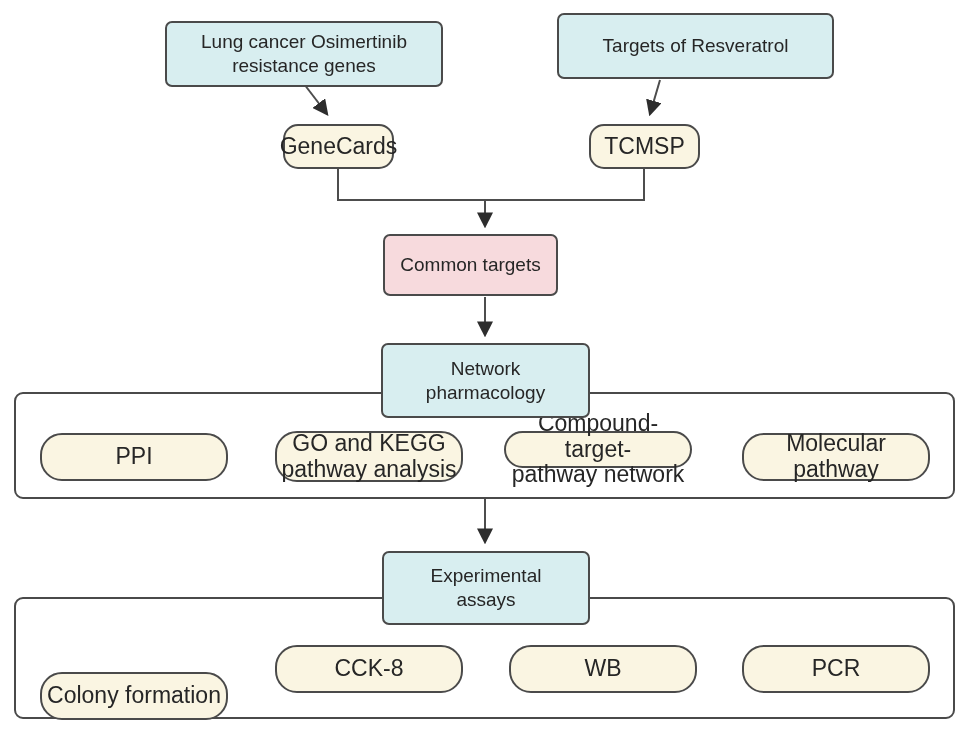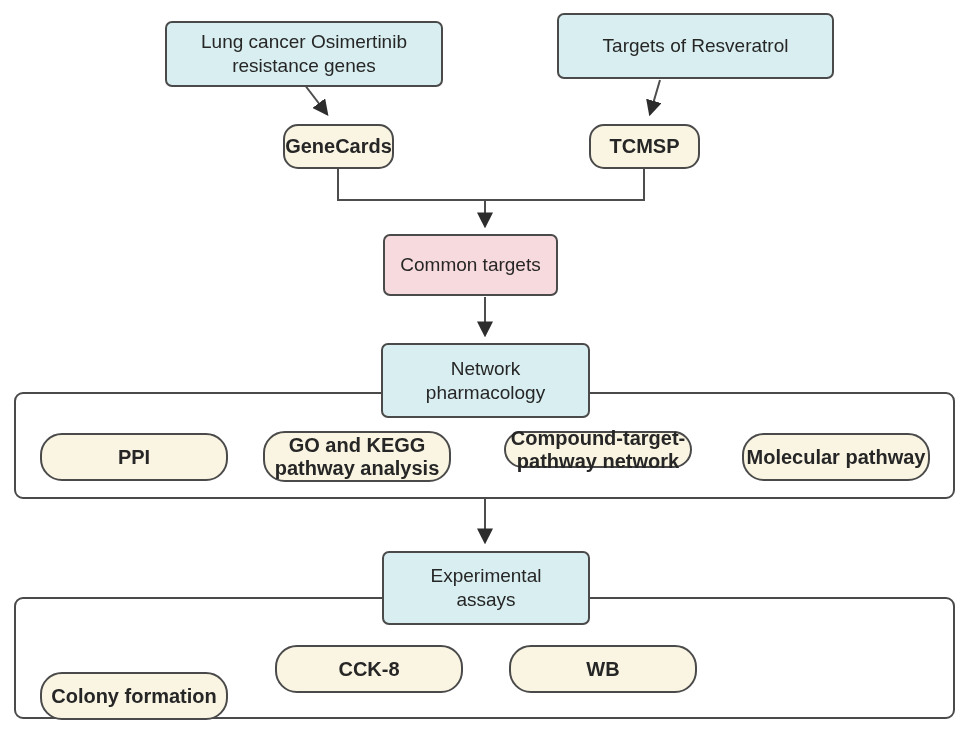--- a/index.html
+++ b/index.html
@@ -36,23 +36,22 @@
   .rect {
     border-radius: 7px;
     font-size: 19px;
     line-height: 1.25;
   }
   .fill-cyan { background: #d8eef0; }
   .fill-pink { background: #f7dadd; }
   .pill {
     background: #faf5e2;
     border-radius: 22px;
-    font-size: 20px;
+    font-size: 23px;
     line-height: 1.12;
-    font-weight: bold;
   }
   .pill.small { border-radius: 15px; }
   .container-box {
     position: absolute;
     box-sizing: border-box;
     border: 2px solid #4a4a4a;
     border-radius: 9px;
     background: transparent;
     z-index: 1;
   }
@@ -96,33 +95,34 @@
 
   <div class="node rect fill-pink" style="left:383px; top:234px; width:175px; height:62px;">Common targets</div>
 
   <div class="node rect fill-cyan" style="left:381px; top:343px; width:209px; height:75px; z-index:3;">Network
 pharmacology</div>
 
   <div class="container-box" style="left:14px; top:392px; width:941px; height:107px;"></div>
 
   <div class="node pill" style="left:40px; top:433px; width:188px; height:48px;">PPI</div>
 
-  <div class="node pill" style="left:263px; top:431px; width:188px; height:51px;">GO and KEGG
+  <div class="node pill" style="left:275px; top:431px; width:188px; height:51px;">GO and KEGG
 pathway analysis</div>
 
   <div class="node pill" style="left:504px; top:431px; width:188px; height:37px;text-align:center;">Compound-target-
 pathway network</div>
 
   <div class="node pill" style="left:742px; top:433px; width:188px; height:48px;">Molecular pathway</div>
 
   <div class="node rect fill-cyan" style="left:382px; top:551px; width:208px; height:74px; z-index:3;">Experimental
 assays</div>
 
   <div class="container-box" style="left:14px; top:597px; width:941px; height:122px;"></div>
 
   <div class="node pill" style="left:40px; top:672px; width:188px; height:48px;">Colony formation</div>
 
   <div class="node pill" style="left:275px; top:645px; width:188px; height:48px;">CCK-8</div>
 
   <div class="node pill" style="left:509px; top:645px; width:188px; height:48px;">WB</div>
 
+  <div class="node pill" style="left:742px; top:645px; width:188px; height:48px;">PCR</div>
 
 </div>
 
 </body></html>

